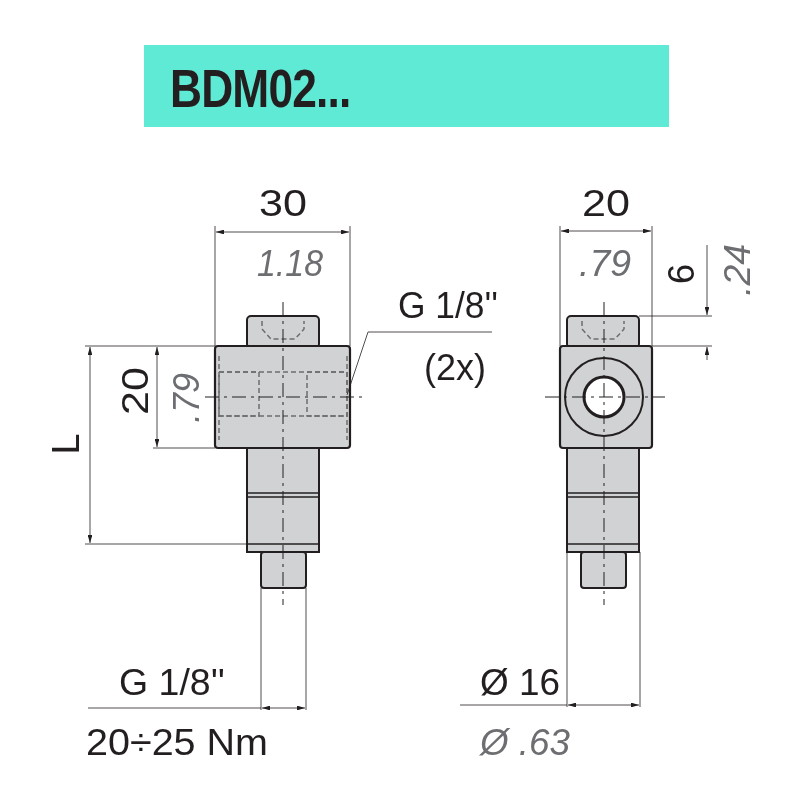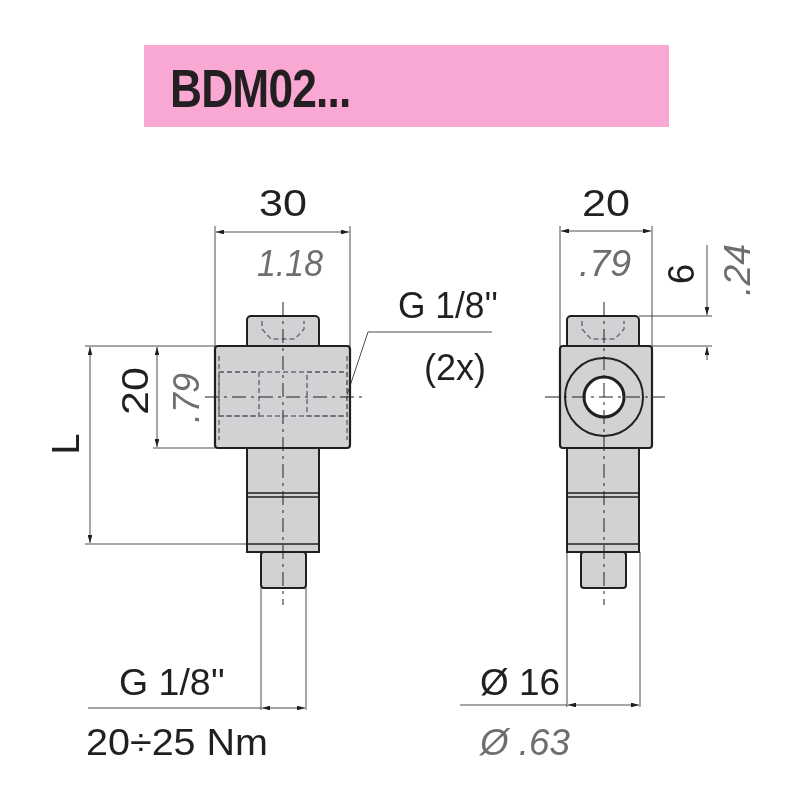--- a/index.html
+++ b/index.html
@@ -1,17 +1,17 @@
 <!DOCTYPE html>
 <html><head>
 <meta charset="utf-8">
 <style>
   html, body { margin:0; padding:0; background:#ffffff; }
   body { width:800px; height:800px; position:relative; overflow:hidden; font-family:"Liberation Sans", sans-serif; }
-  .title-bar { position:absolute; left:144px; top:45px; width:525px; height:82px; background:#f9a8d4; }
+  .title-bar { position:absolute; left:144px; top:45px; width:525px; height:82px; background:#5eead4; }
   .title-text { position:absolute; left:26px; top:12px; font-family:"Liberation Sans", sans-serif; font-weight:bold; font-size:54px; color:#231f20; letter-spacing:-1px; transform:scaleX(0.82); transform-origin:left center; }
   svg { position:absolute; left:0; top:0; }
   .dim { font-family:"Liberation Sans", sans-serif; fill:#231f20; }
   .inch { font-family:"Liberation Sans", sans-serif; fill:#6d6e71; font-style:italic; }
 </style>
 </head>
 <body>
 
 <div class="title-bar">
   <div class="title-text">BDM02...</div>

